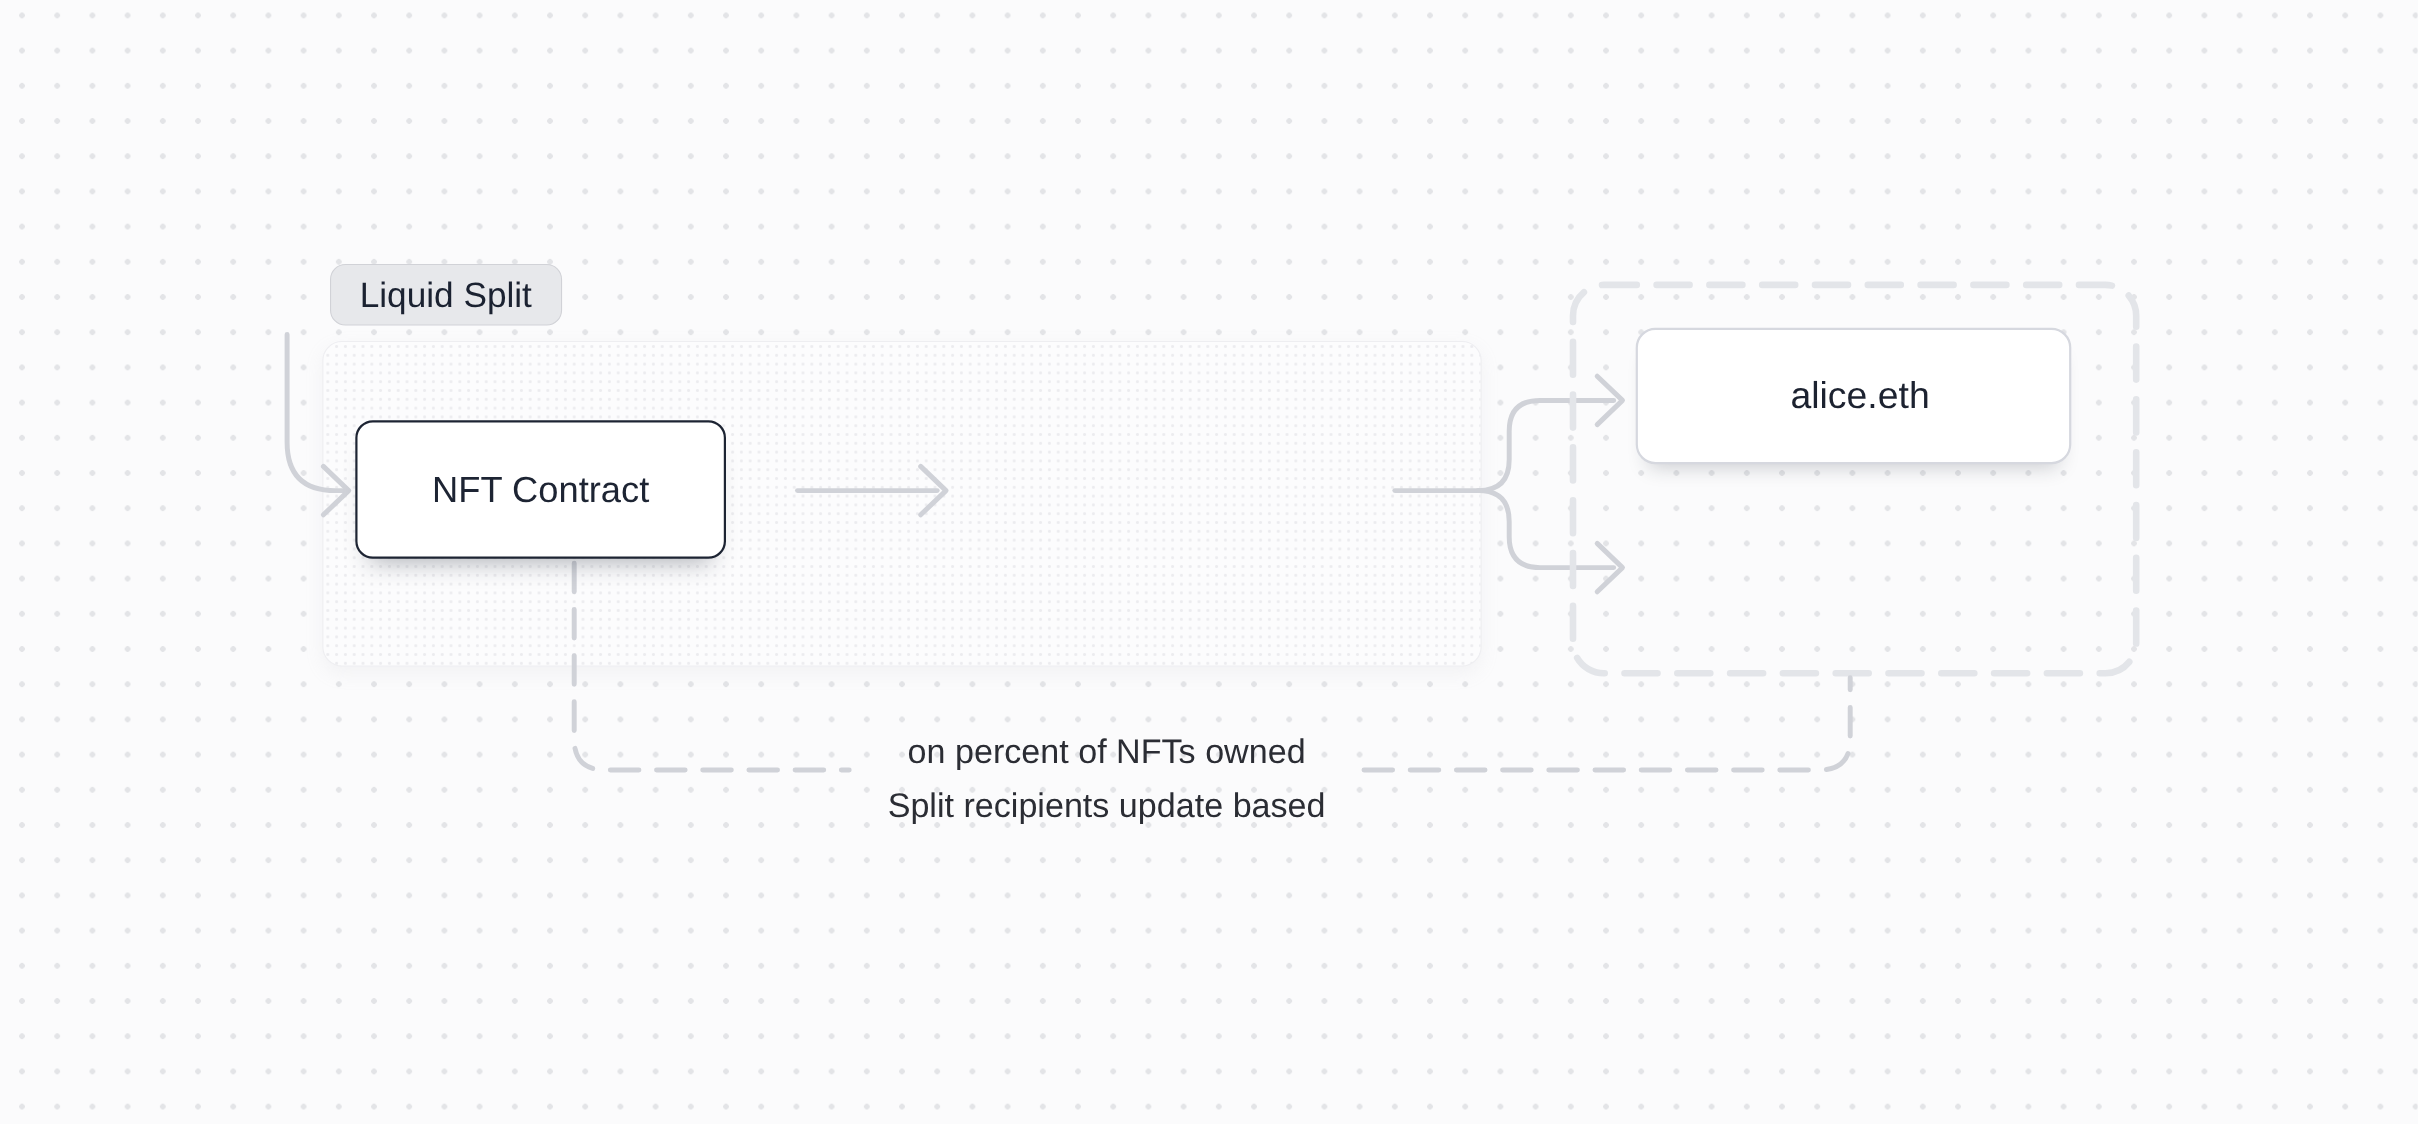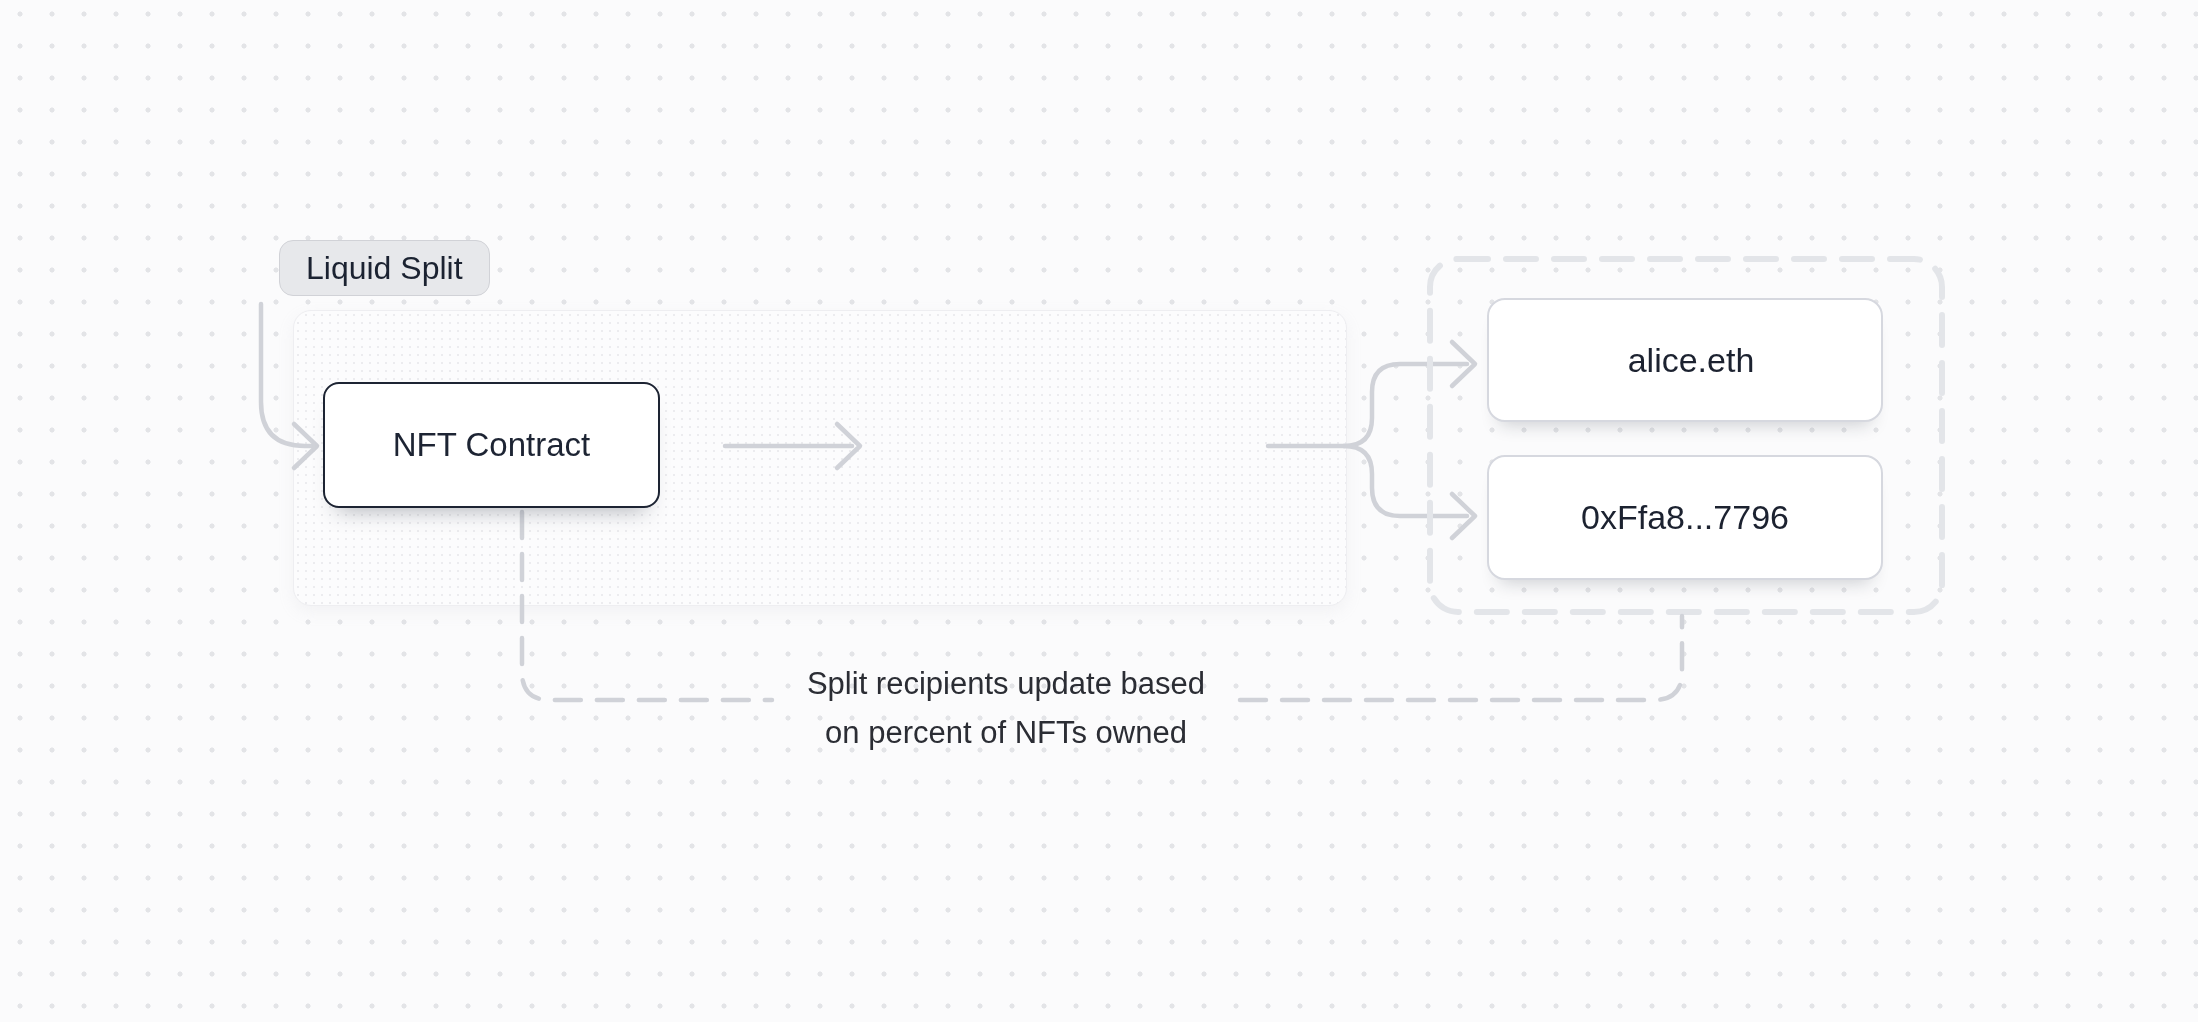--- a/index.html
+++ b/index.html
@@ -10,21 +10,21 @@
     background-color:var(--background,#fbfbfc);
     background-image:radial-gradient(circle,#e3e4e7 2.3px,rgba(227,228,231,0) 2.8px);
     background-size:32px 32px;background-position:4px 30px;
   }
   .edges{position:absolute;left:0;top:0;z-index:1;}
   .edge{fill:none;stroke:var(--edge-gray,#d0d2d8);stroke-width:4.5;stroke-linecap:round;stroke-linejoin:round;}
   .edge-dashed{fill:none;stroke:var(--edge-gray,#d3d5db);stroke-width:4.5;stroke-linecap:round;stroke-dasharray:26 16;}
   .group-outline{fill:none;stroke:var(--dashed-border,#e3e5e9);stroke-width:6;stroke-linecap:round;stroke-dasharray:30 18;}
 
   .pill{
-    position:absolute;left:279px;top:240px;height:56px;z-index:2;
+    position:absolute;left:300px;top:240px;height:56px;z-index:2;
     display:flex;align-items:center;padding:0 26px;
     background:#e7e8eb;border:1.5px solid #d1d2d7;border-radius:14px;
     font-size:32px;font-weight:500;color:#1b2231;white-space:nowrap;
   }
   .group-panel{
     position:absolute;left:293px;top:310px;width:1054px;height:296px;z-index:0;
     background-color:#fcfcfd;
     background-image:radial-gradient(circle,#ececef 1.1px,rgba(236,236,239,0) 1.5px);
     background-size:8px 8px;
     border:1.5px solid #eeeef1;border-radius:18px;
@@ -88,22 +88,19 @@
 
   <div class="node" id="node-nft">
     <span>NFT Contract</span>
   </div>
 
 
   <div class="recipient" id="recipient-alice">
     <span>alice.eth</span>
   </div>
 
-  <div class="recipient" id="recipient-address">
-    <span>0xFfa8...7796</span>
-  </div>
 
   <div class="caption">
+    <div>on percent of NFTs owned</div>
     <div>Split recipients update based</div>
-    <div>on percent of NFTs owned</div>
   </div>
 
 </div>
 
 </body></html>

